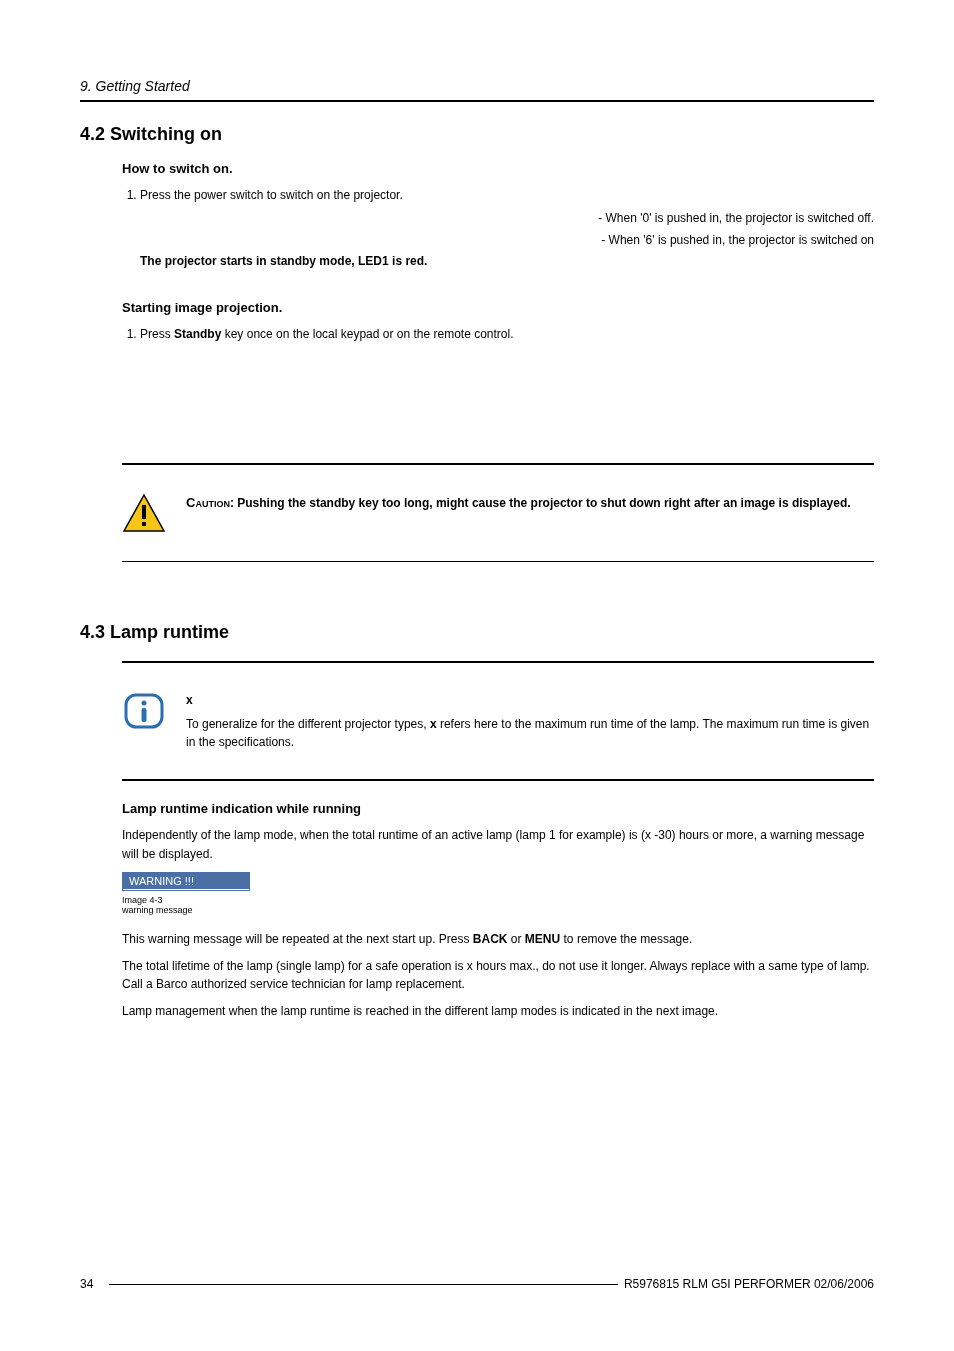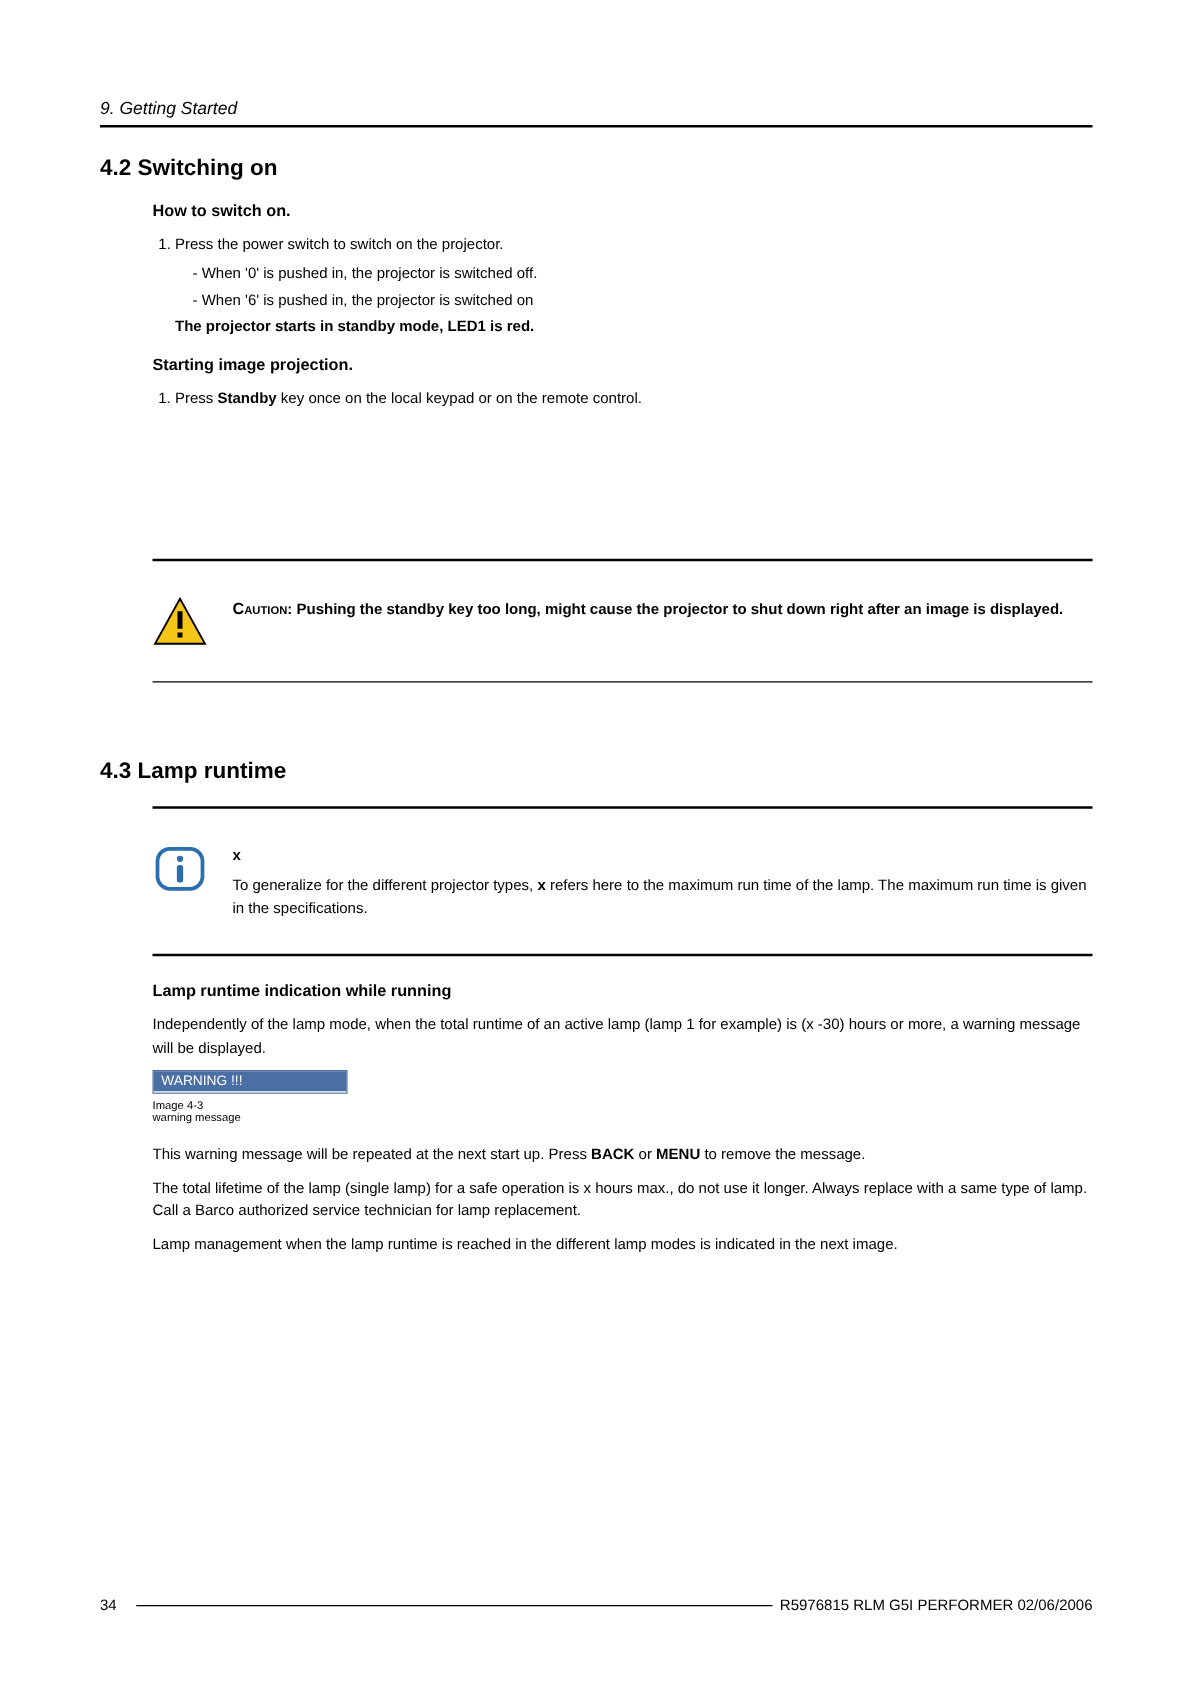--- a/index.html
+++ b/index.html
@@ -44,20 +44,21 @@
     font-size: 12px;
     line-height: 1.55;
     margin-left: 0;
     padding-left: 18px;
   }
   .ol li { margin-bottom: 4px; }
   .dash-list {
     list-style: none;
     margin: 4px 0 4px 14px;
     font-size: 12px;
+    text-align: right;
   }
   .dash-list li::before { content: "-  "; }
   .dash-list li { margin-bottom: 4px; }
   .note-after {
     font-size: 12px;
     margin-left: 18px;
     margin-top: 2px;
     font-weight: bold;
   }
   .callout {
@@ -101,21 +102,21 @@
     font-size: 13px;
     font-weight: bold;
     margin: 20px 0 10px 0;
   }
   .para {
     font-size: 12px;
     line-height: 1.55;
     margin: 8px 0;
   }
   .warning-box {
-    width: 156px;
+    width: 128px;
     border: 1px solid #4a6fa5;
     background: #4a6fa5;
     color: #fff;
     font-size: 11px;
     margin: 8px 0 4px 0;
   }
   .warning-box .wb-title {
     background: #4a6fa5;
     border-bottom: 1px solid #fff;
     padding: 2px 6px;
@@ -163,21 +164,21 @@
     <li>
       <span>Press the power switch to switch on the projector.</span>
       <ul class="dash-list">
         <li>When '0' is pushed in, the projector is switched off.</li>
         <li>When '6' is pushed in, the projector is switched on</li>
       </ul>
     </li>
   </ol>
   <div class="note-after">The projector starts in standby mode, LED1 is red.</div>
 
-  <div class="sub-title" style="margin-top:16px">Starting image projection.</div>
+  <div class="sub-title" style="margin-top:32px">Starting image projection.</div>
   <ol class="ol">
     <li>
       <span>Press </span><b>Standby</b><span> key once on the local keypad or on the remote control.</span>
     </li>
   </ol>
 </div>
 
 <div class="callout">
   <hr class="hr-thick">
   <div class="callout-inner">

